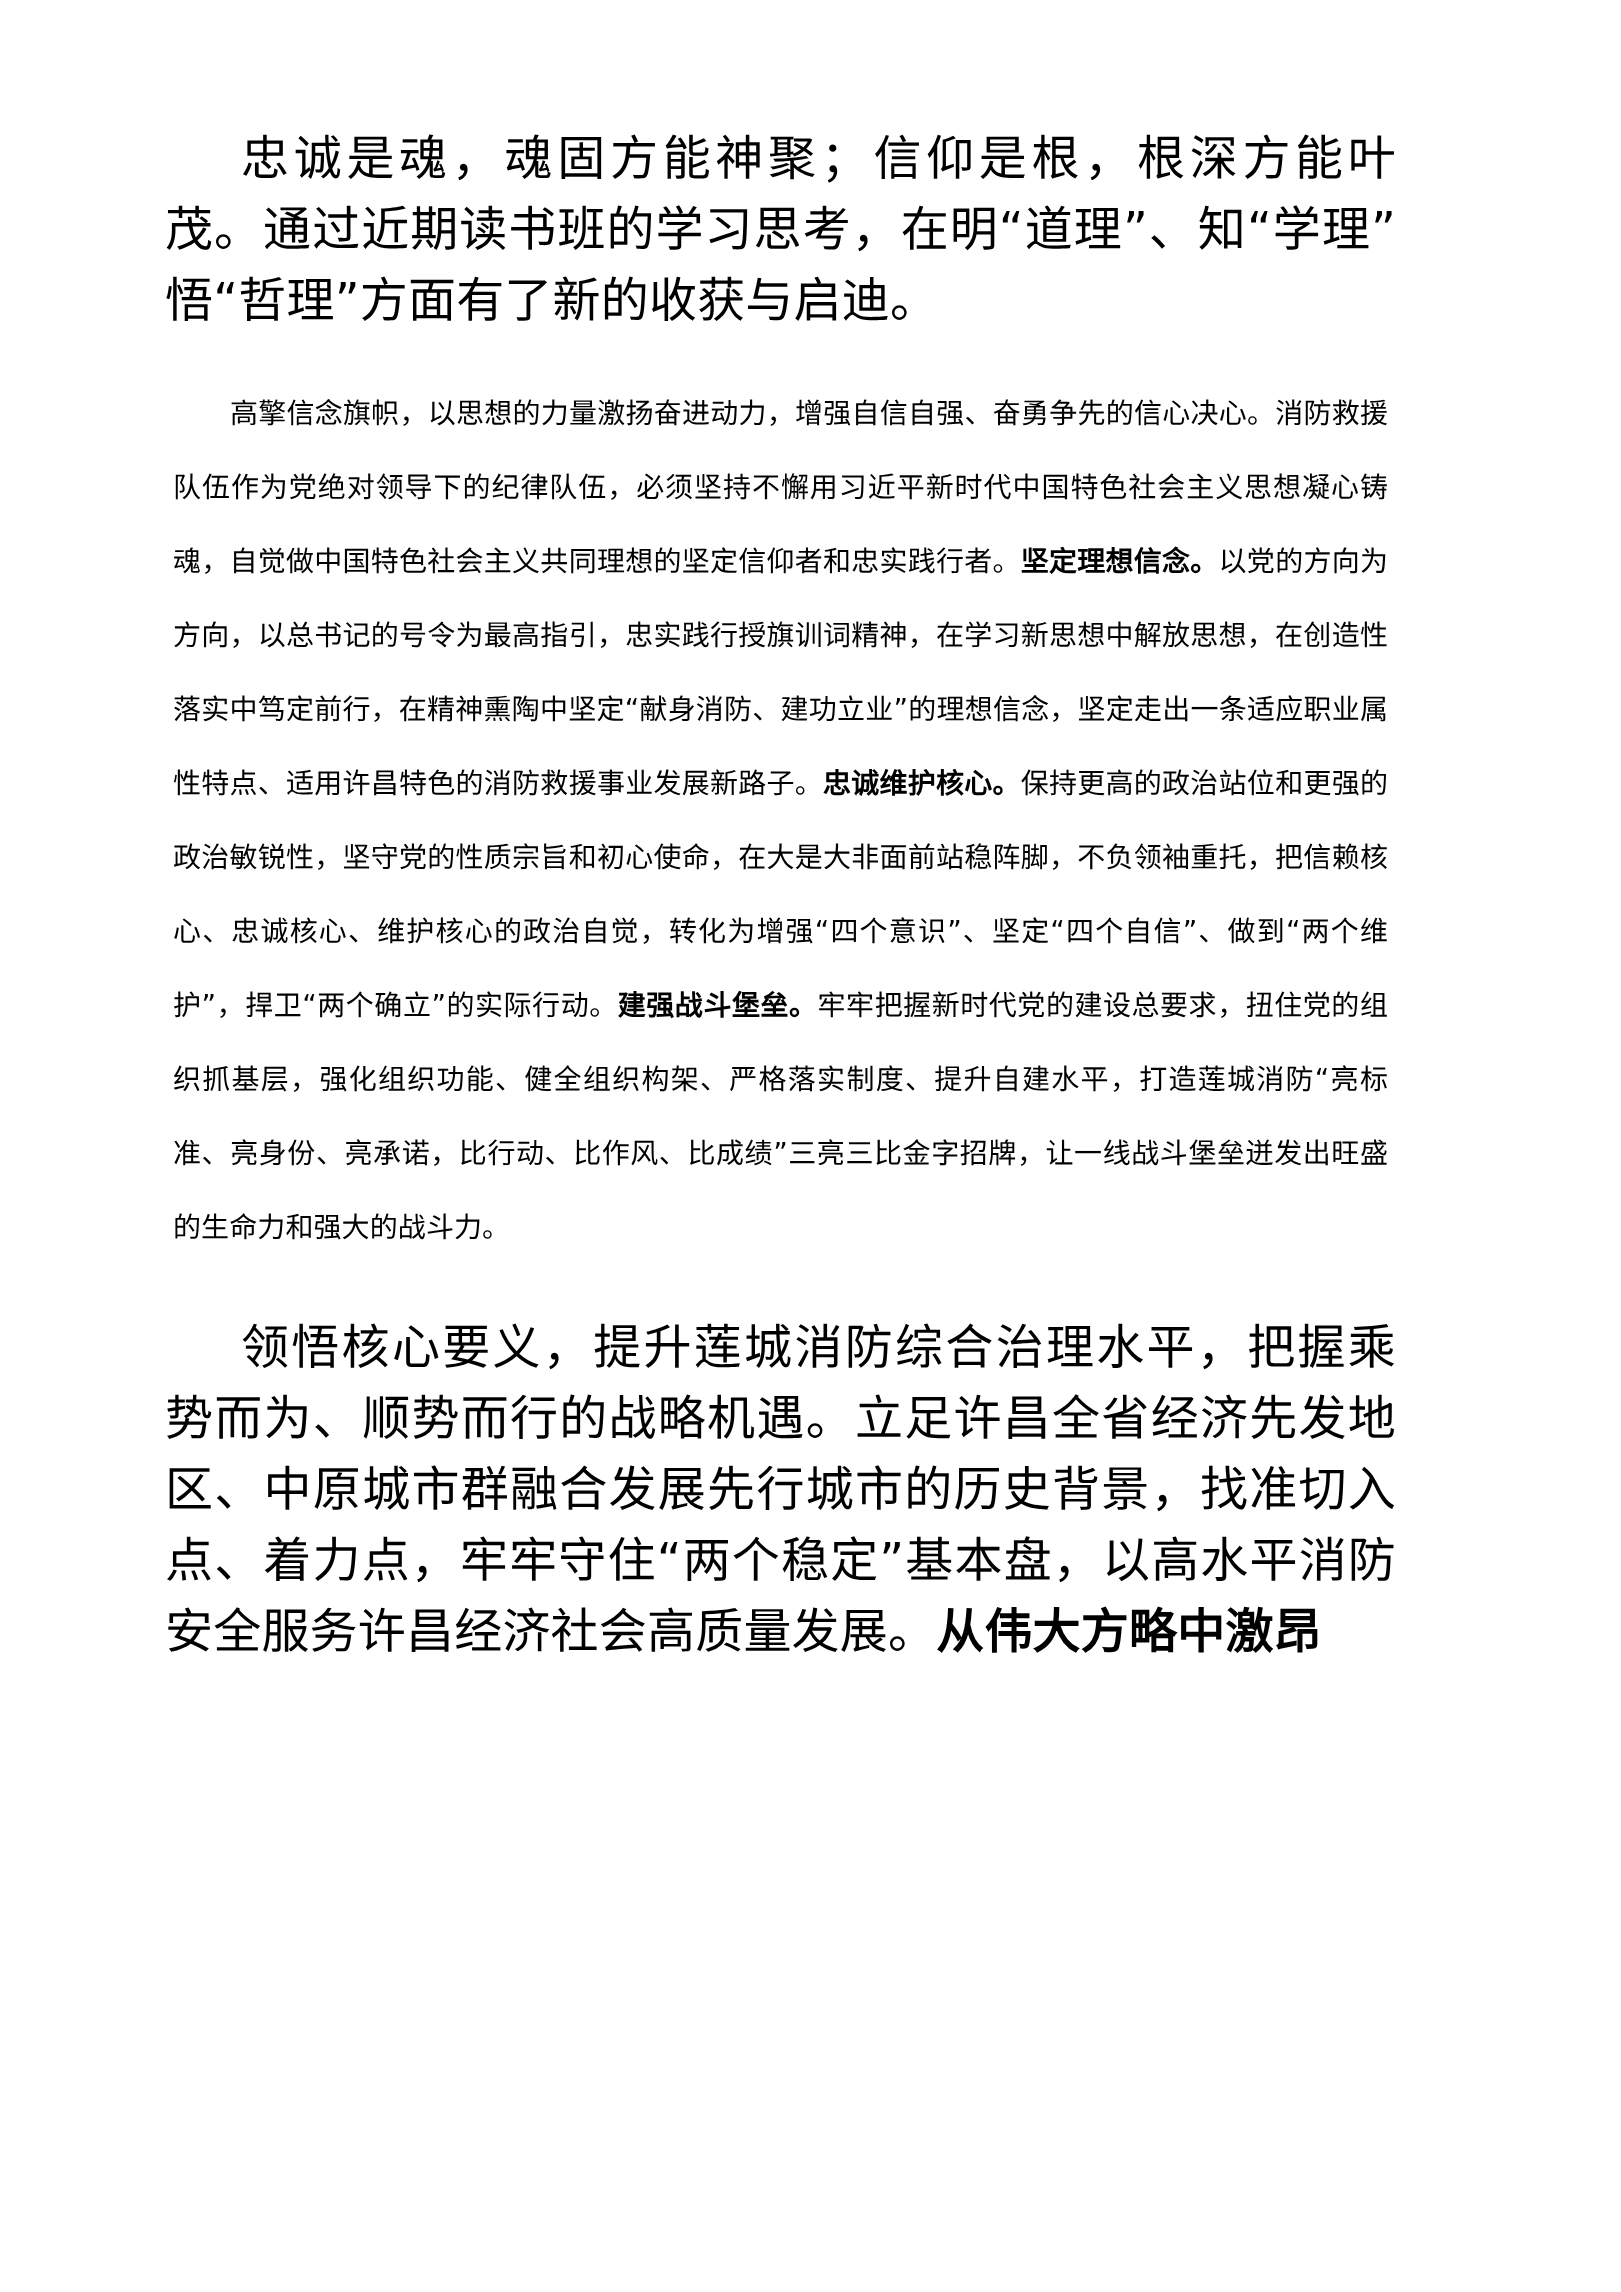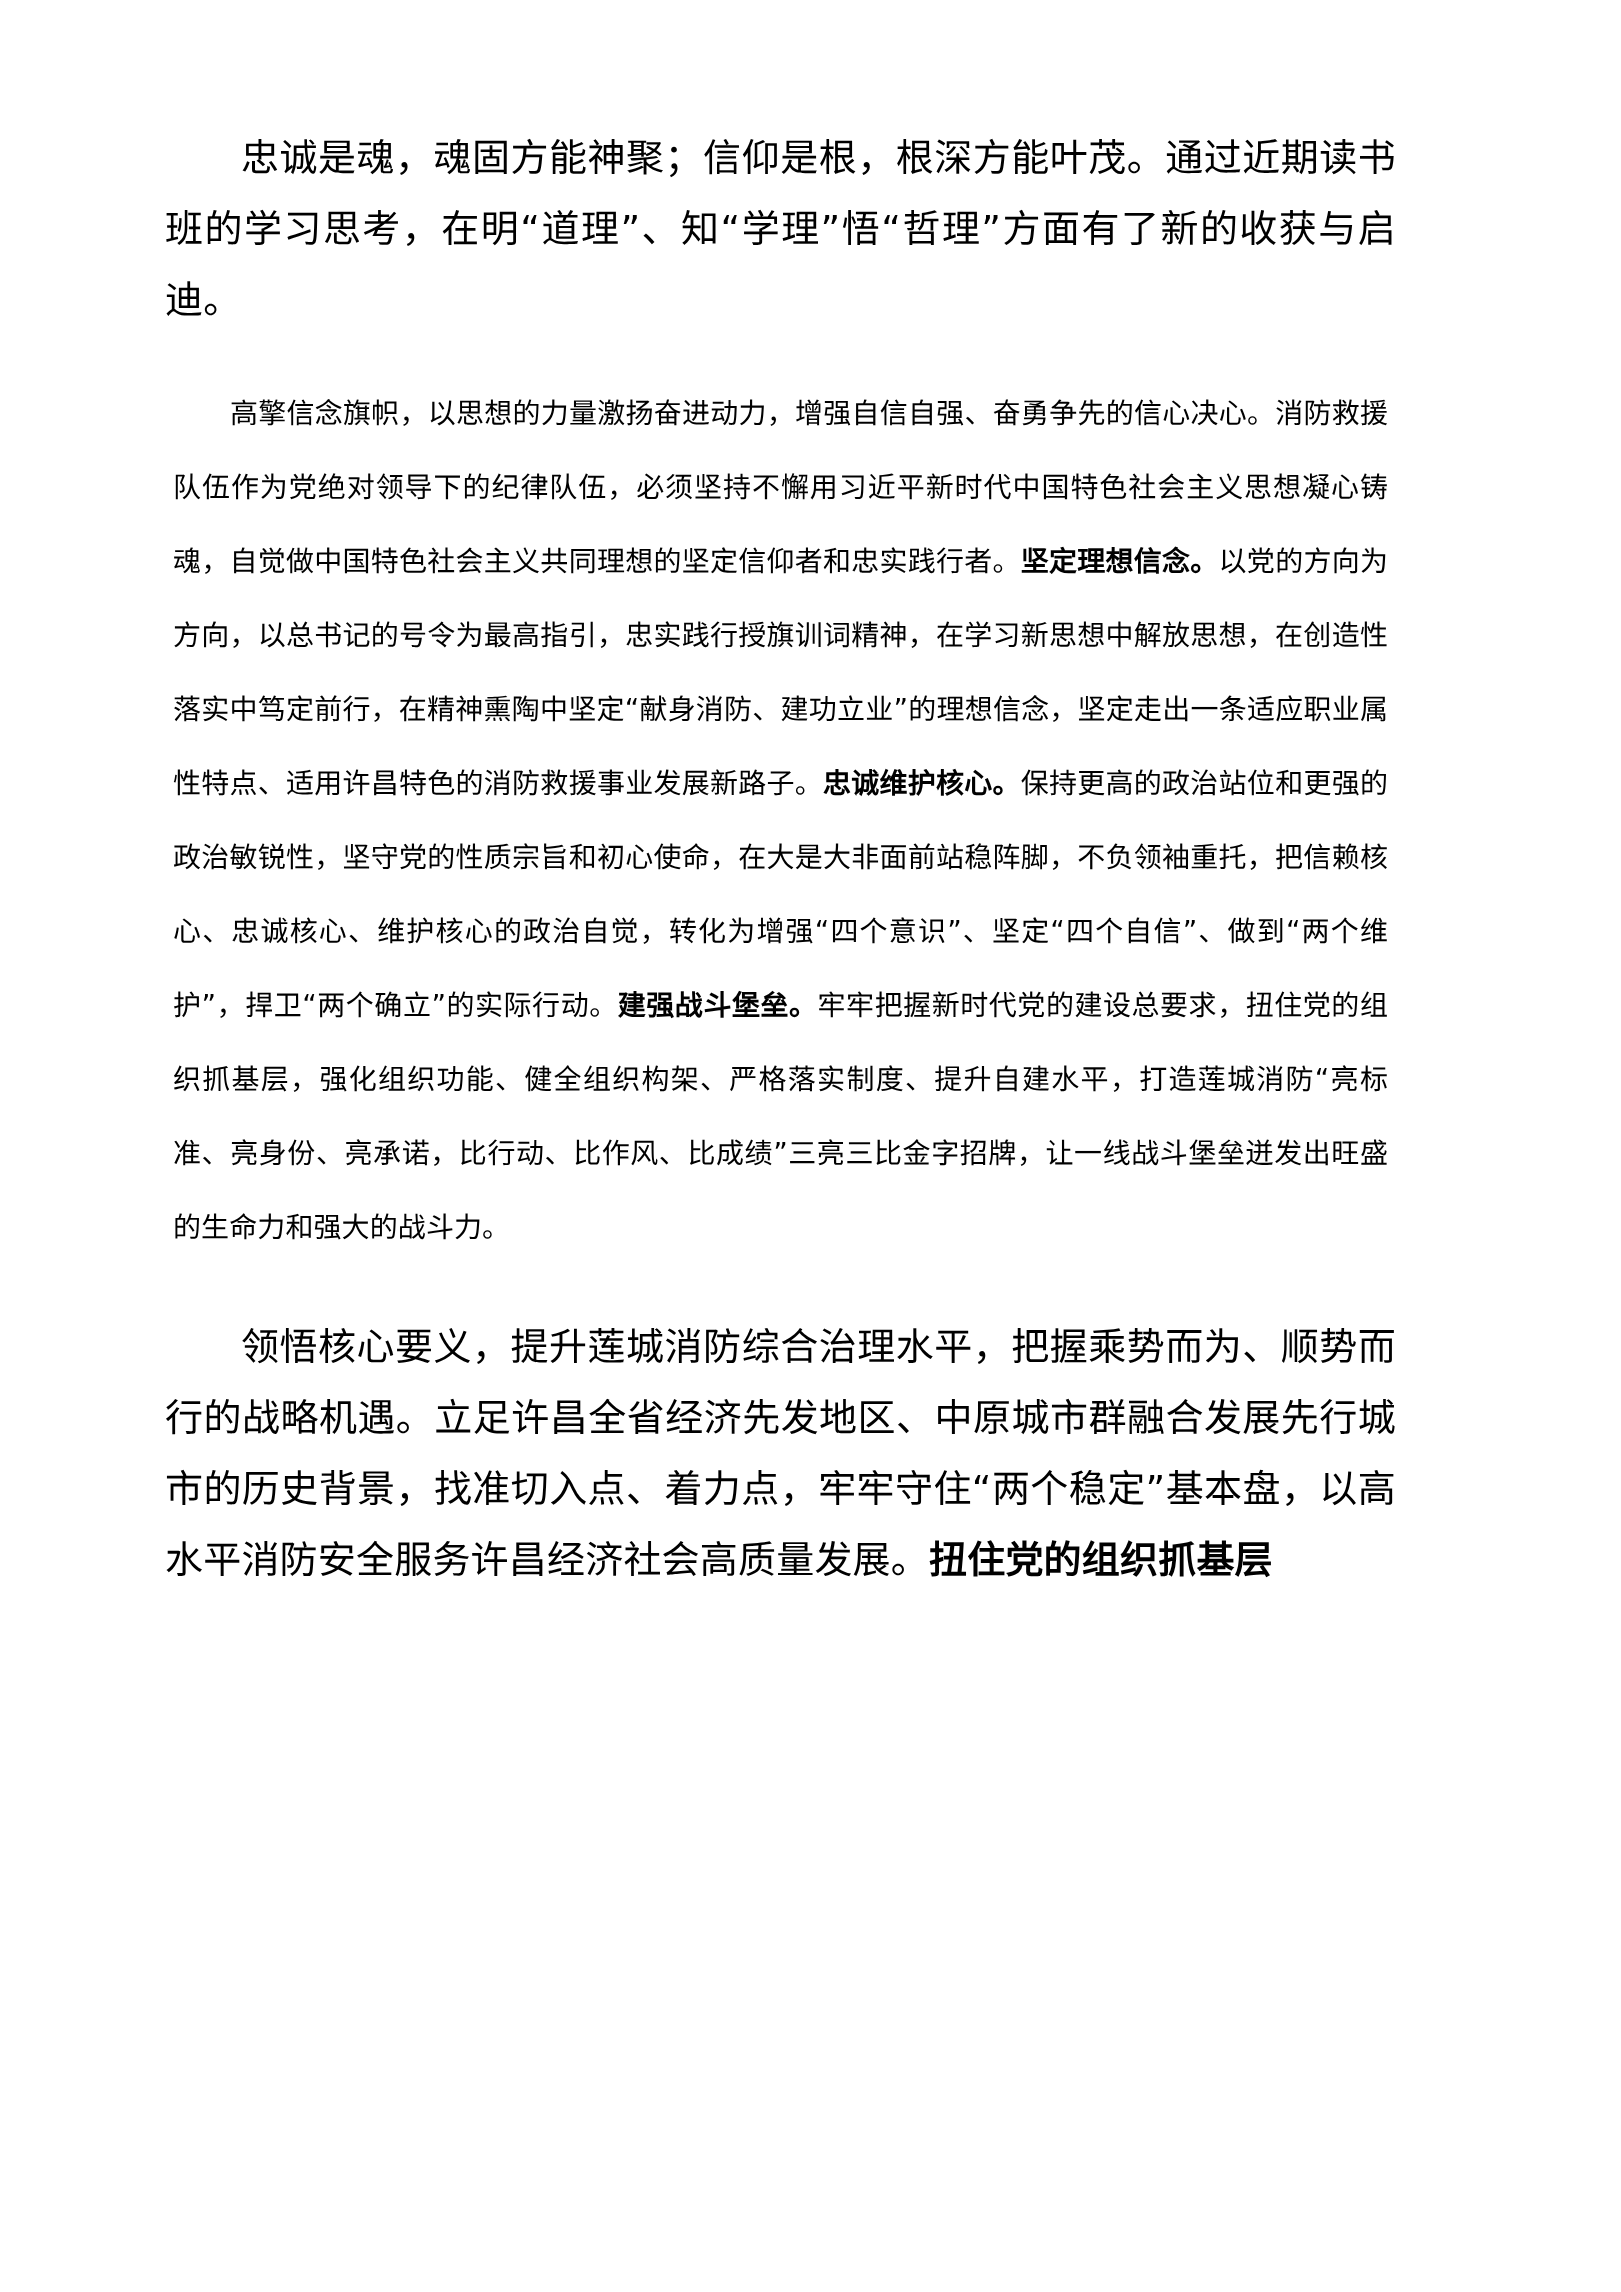--- a/index.html
+++ b/index.html
@@ -23,21 +23,21 @@
   }
   .content {
     position: absolute;
     left: 165px;
     top: 123px;
     width: 1231px;
   }
 
   
   .para-large {
-    font-size: 38px;
+    font-size: 48px;
     line-height: 71px;
     text-align: justify;
     text-justify: inter-ideograph;
     letter-spacing: 0.2px;
     text-indent: 76px;
     margin: 0;
     word-break: break-all;
   }
 
   
@@ -69,17 +69,17 @@
   <div class="content">
 
     <p class="para-large"><span class="run">忠诚是魂，魂固方能神聚；信仰是根，根深方能叶茂。通过近期读书班的学习思考，在明“道理”、知“学理”悟“哲理”方面有了新的收获与启迪。</span></p>
 
     <div class="spacer-a"></div>
 
     <p class="para-small"><span class="run">高擎信念旗帜，以思想的力量激扬奋进动力，增强自信自强、奋勇争先的信心决心。消防救援队伍作为党绝对领导下的纪律队伍，必须坚持不懈用习近平新时代中国特色社会主义思想凝心铸魂，自觉做中国特色社会主义共同理想的坚定信仰者和忠实践行者。</span><b class="run bold">坚定理想信念。</b><span class="run">以党的方向为方向，以总书记的号令为最高指引，忠实践行授旗训词精神，在学习新思想中解放思想，在创造性落实中笃定前行，在精神熏陶中坚定“献身消防、建功立业”的理想信念，坚定走出一条适应职业属性特点、适用许昌特色的消防救援事业发展新路子。</span><b class="run bold">忠诚维护核心。</b><span class="run">保持更高的政治站位和更强的政治敏锐性，坚守党的性质宗旨和初心使命，在大是大非面前站稳阵脚，不负领袖重托，把信赖核心、忠诚核心、维护核心的政治自觉，转化为增强“四个意识”、坚定“四个自信”、做到“两个维护”，捍卫“两个确立”的实际行动。</span><b class="run bold">建强战斗堡垒。</b><span class="run">牢牢把握新时代党的建设总要求，扭住党的组织抓基层，强化组织功能、健全组织构架、严格落实制度、提升自建水平，打造莲城消防“亮标准、亮身份、亮承诺，比行动、比作风、比成绩”三亮三比金字招牌，让一线战斗堡垒迸发出旺盛的生命力和强大的战斗力。</span></p>
 
     <div class="spacer-b"></div>
 
-    <p class="para-large"><span class="run">领悟核心要义，提升莲城消防综合治理水平，把握乘势而为、顺势而行的战略机遇。立足许昌全省经济先发地区、中原城市群融合发展先行城市的历史背景，找准切入点、着力点，牢牢守住“两个稳定”基本盘，以高水平消防安全服务许昌经济社会高质量发展。</span><b class="run bold">扭住党的组织抓基层</b></p>
+    <p class="para-large"><span class="run">领悟核心要义，提升莲城消防综合治理水平，把握乘势而为、顺势而行的战略机遇。立足许昌全省经济先发地区、中原城市群融合发展先行城市的历史背景，找准切入点、着力点，牢牢守住“两个稳定”基本盘，以高水平消防安全服务许昌经济社会高质量发展。</span><b class="run bold">从伟大方略中激昂</b></p>
 
   </div>
 </div>
 
 
 </body></html>

